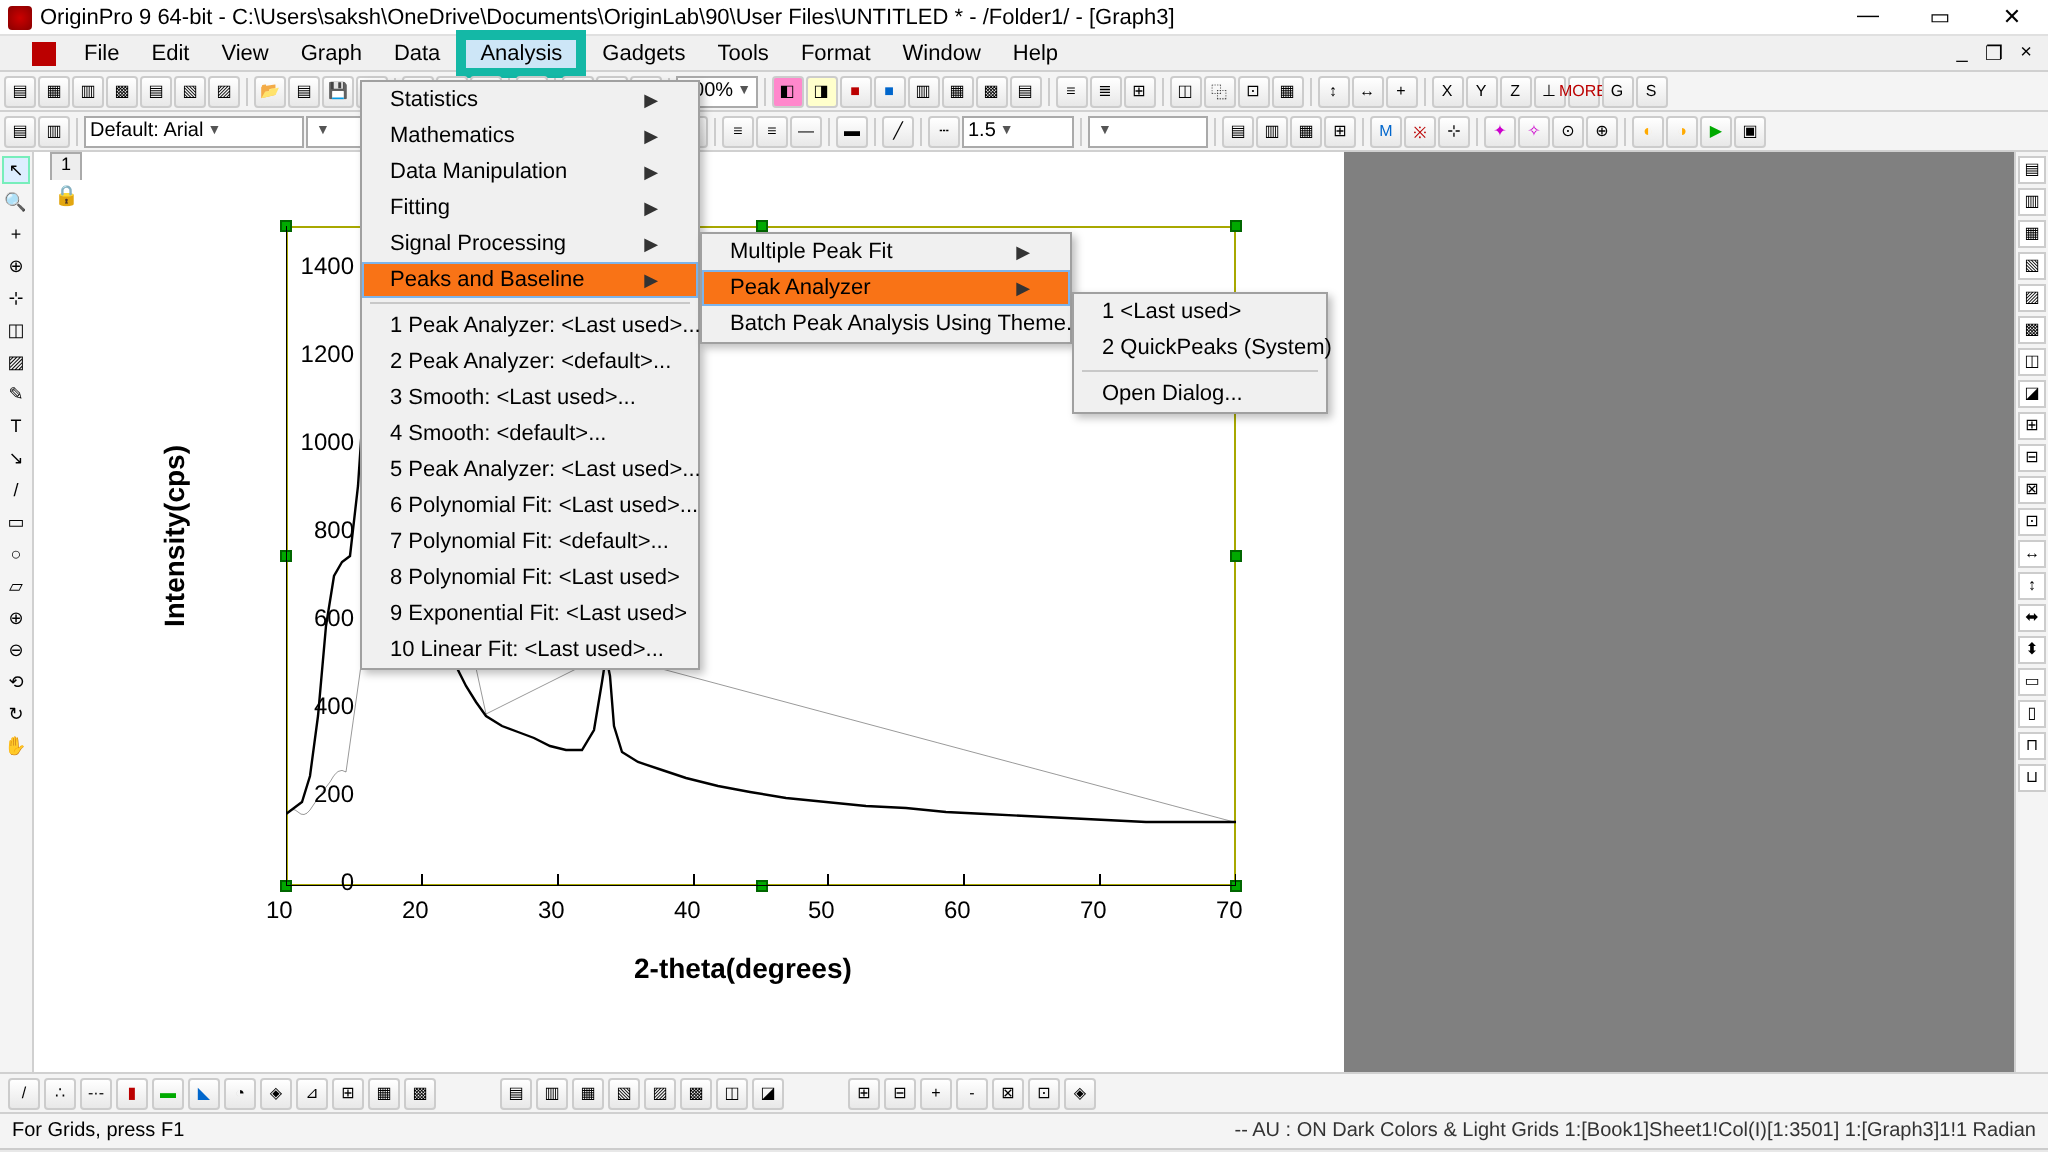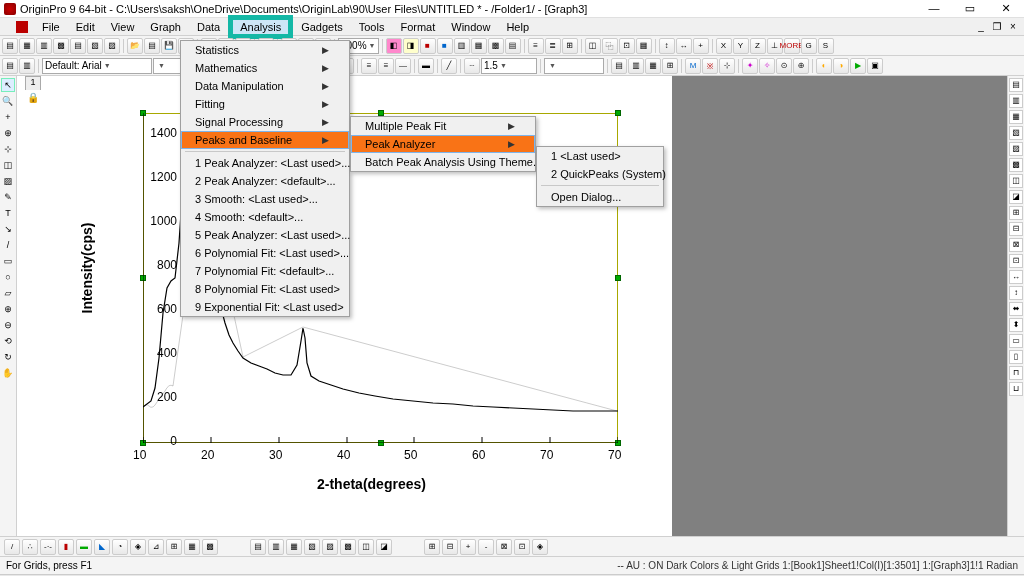--- a/index.html
+++ b/index.html
@@ -362,20 +362,23 @@
         </div>
       <div class="mi">
           <span>7 Polynomial Fit: &lt;default&gt;...</span>
         </div>
       <div class="mi">
           <span>8 Polynomial Fit: &lt;Last used&gt;</span>
         </div>
       <div class="mi">
           <span>9 Exponential Fit: &lt;Last used&gt;</span>
         </div>
+      <div class="mi">
+          <span>10 Linear Fit: &lt;Last used&gt;...</span>
+        </div>
     </div>
 
     <div class="menu" style="left:333px; top:40px; width:186px;">
       <div class="mi">
           <span>Multiple Peak Fit</span>
           <span class="arrow">▶</span>
         </div>
       <div class="mi hi">
           <span>Peak Analyzer</span>
           <span class="arrow">▶</span>

